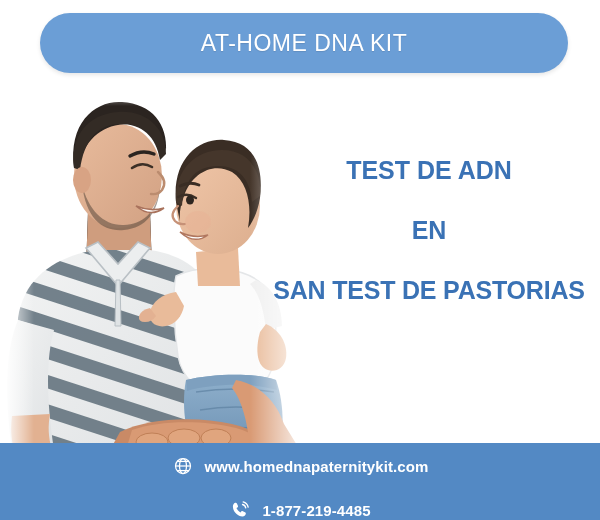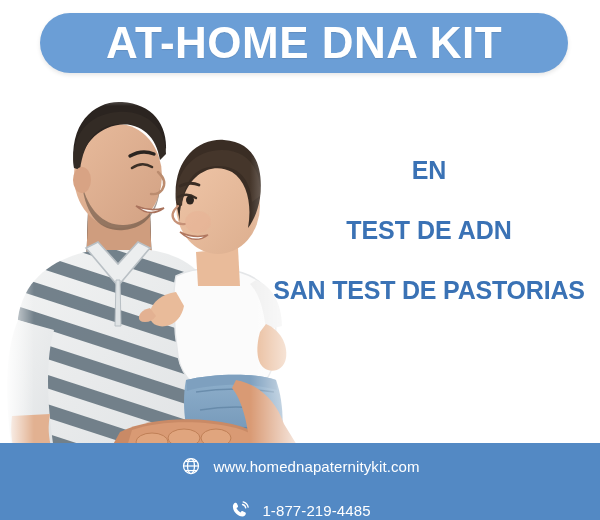--- a/index.html
+++ b/index.html
@@ -34,22 +34,22 @@
     height: 60px;
     background: #6b9ed6;
     border-radius: 30px;
     display: flex;
     align-items: center;
     justify-content: center;
     box-shadow: 0 2px 4px rgba(0,0,0,0.10);
   }
   .title-text {
     color: #ffffff;
-    font-size: 44px;
-    font-weight: bold;
+    font-size: 23px;
+    font-weight: normal;
     letter-spacing: 0.5px;
     line-height: 1;
     white-space: nowrap;
     text-shadow: 0 1px 1px rgba(0,0,0,0.10);
   }
 
   
   .photo-wrap {
     position: absolute;
     left: 0;
@@ -138,21 +138,21 @@
     width: 22px;
     height: 22px;
     margin-right: 11px;
     flex: 0 0 auto;
   }
   .contact-icon svg { display: block; }
 
   .contact-text {
     color: #ffffff;
     font-size: 15px;
-    font-weight: normal;
+    font-weight: bold;
     letter-spacing: 0.1px;
   }
 </style>
 </head>
 <body>
 
 <div id="poster">
 
   <div class="header-band">
     <div class="title-pill">
@@ -294,22 +294,22 @@
 
         <path d="M236 300 C258 304 276 320 284 344 L300 370 L250 370 C248 344 242 320 232 308 Z" fill="#d99a74"></path>
       </svg>
     </div>
     <div class="photo-fade-t"></div>
     <div class="photo-fade-l"></div>
     <div class="photo-fade-r"></div>
   </div>
 
   <div class="headline-block">
+    <div class="headline-line hl-1">TEST DE ADN</div>
     <div class="headline-line hl-2">EN</div>
-    <div class="headline-line hl-1">TEST DE ADN</div>
     <div class="headline-line hl-3">SAN TEST DE PASTORIAS</div>
   </div>
 
   <div class="footer">
 
     <div class="footer-row footer-row-1">
       <div class="contact-item">
         <span class="contact-icon">
           <svg width="20" height="20" viewBox="0 0 24 24" fill="none" stroke="#ffffff" stroke-width="1.5">
             <circle cx="12" cy="12" r="9"></circle>

